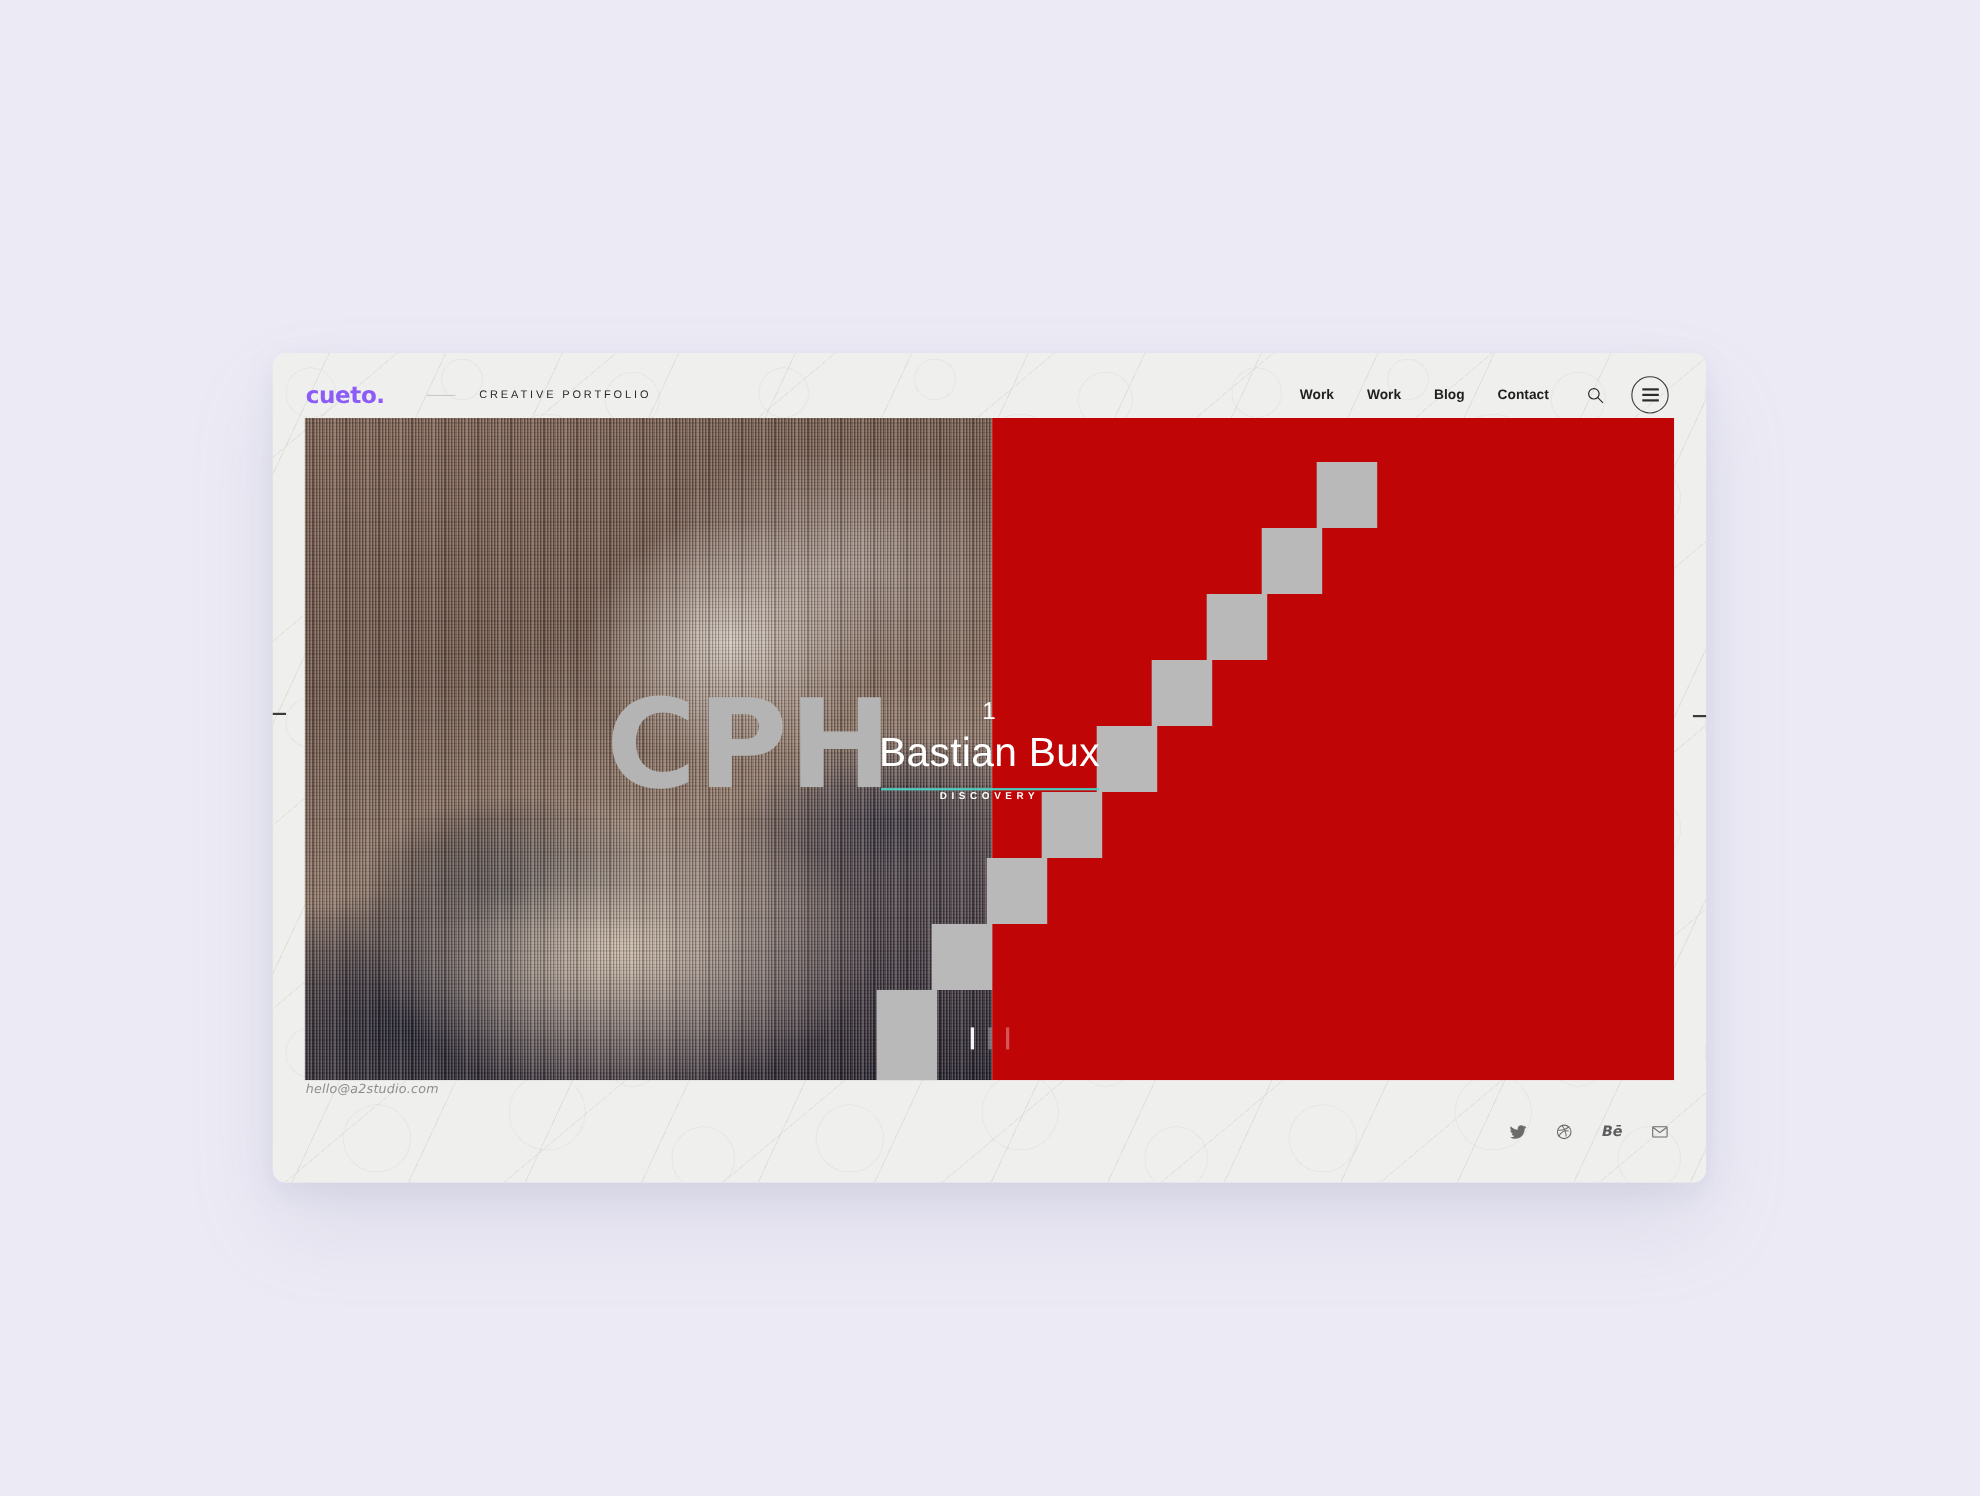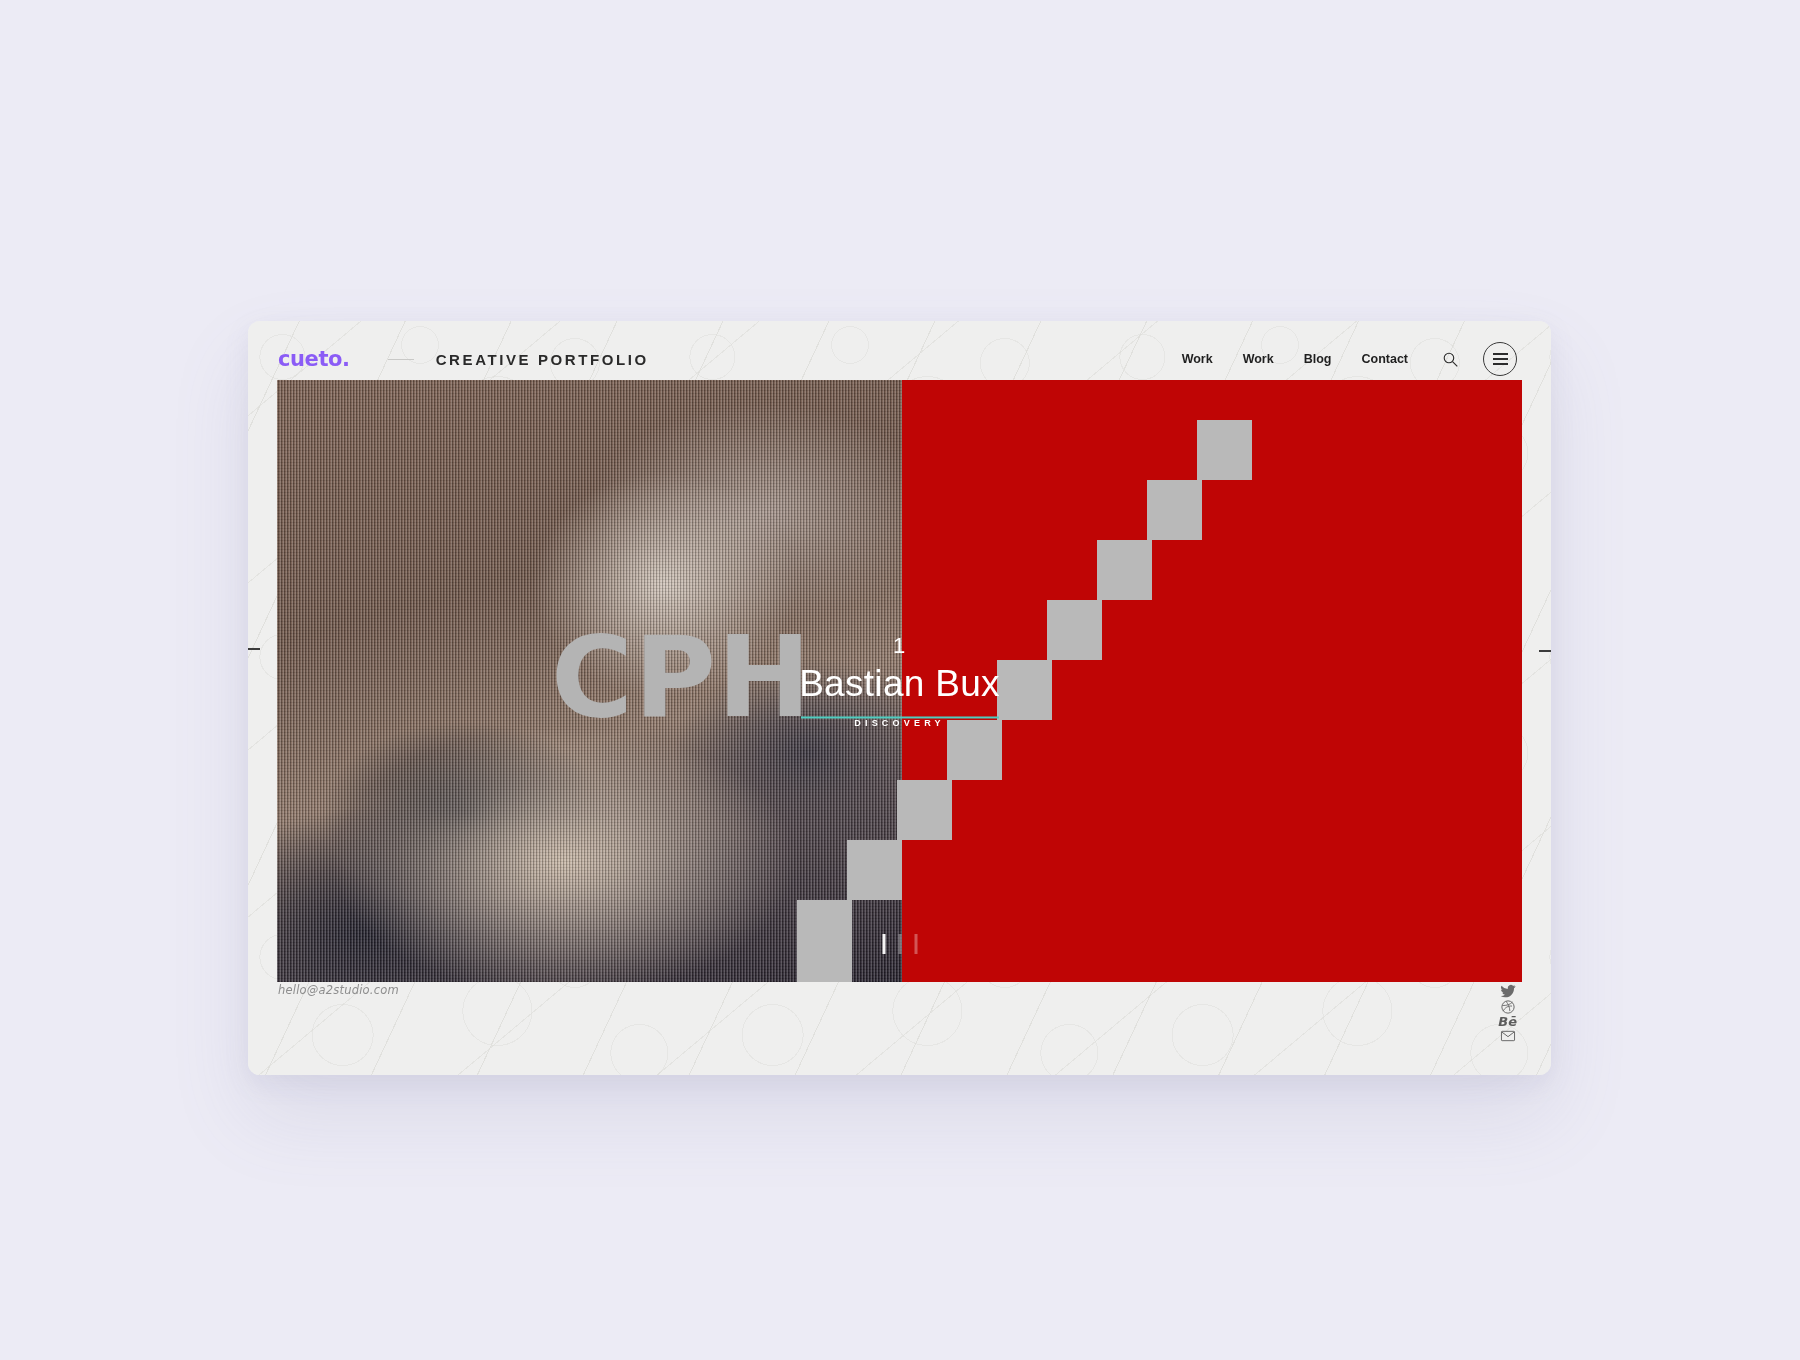--- a/index.html
+++ b/index.html
@@ -85,22 +85,22 @@
     font-family: "DejaVu Sans", sans-serif;
   }
   .brand-sep {
     display: inline-block;
     width: 26px;
     height: 1px;
     background: #c9c9c7;
     margin: 0 22px 0 38px;
   }
   .brand-tag {
-    font-size: 15px;
-    font-weight: 700;
+    font-size: 10px;
+    font-weight: 400;
     letter-spacing: 2.6px;
     color: #2a2a2a;
     text-align: center;
   }
 
   .nav {
     margin-left: auto;
     display: flex;
     align-items: center;
     gap: 0;
@@ -314,21 +314,21 @@
     color: #8e8e8e;
     text-decoration: none;
     letter-spacing: 0.2px;
     cursor: pointer;
     font-family: "DejaVu Sans", sans-serif;
   }
   .footer-social {
     margin-left: auto;
     display: flex;
     align-items: center;
-    flex-direction: column;
+    gap: 26px;
   }
   .social-icon {
     width: 16px;
     height: 16px;
     display: block;
     color: #6b6b6b;
     cursor: pointer;
   }
   .social-be {
     font-size: 13px;

